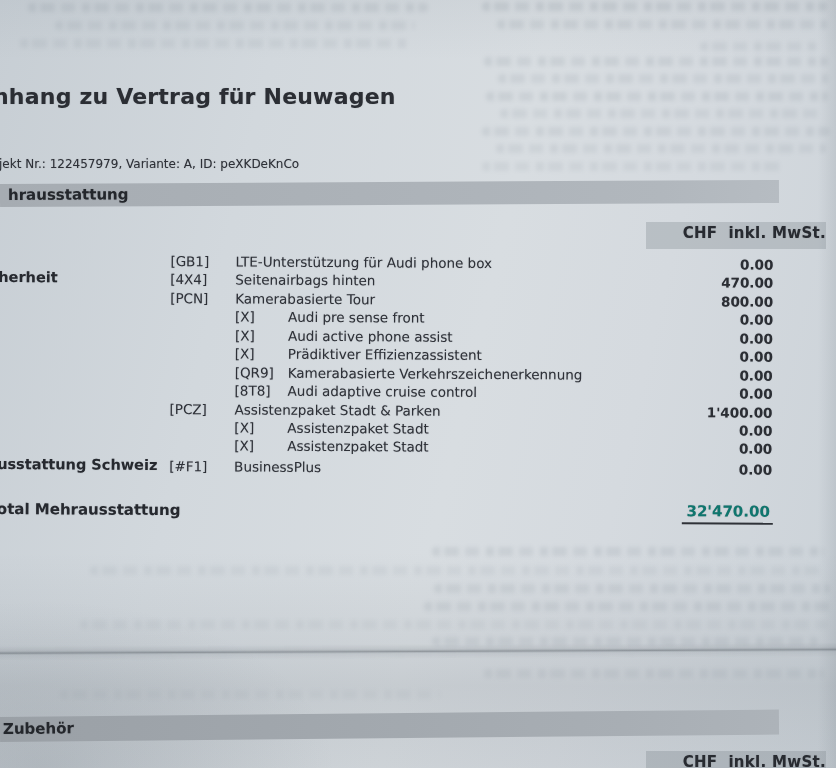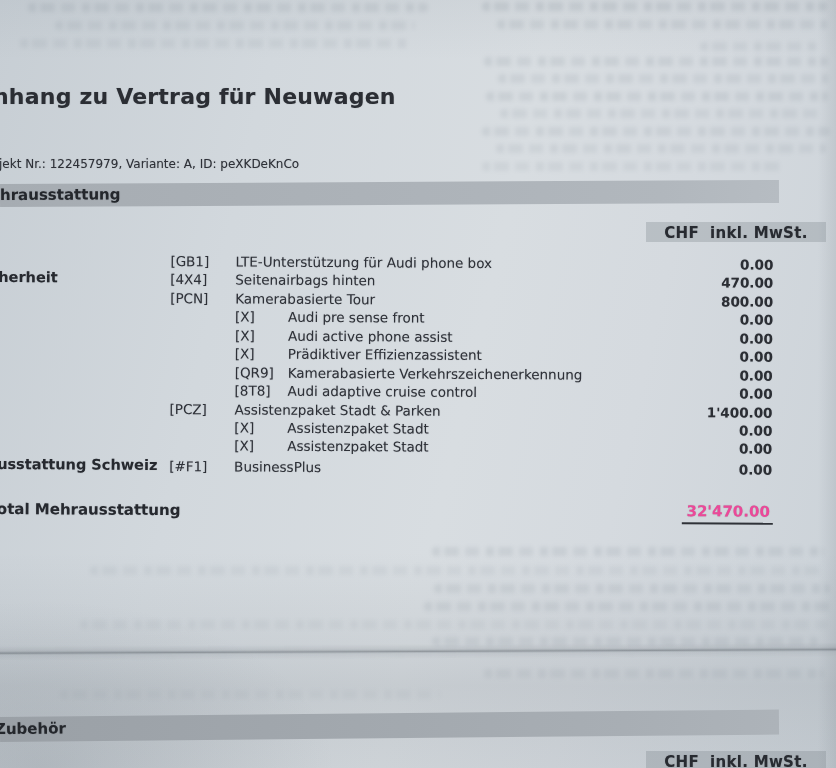--- a/index.html
+++ b/index.html
@@ -27,26 +27,26 @@
   .txt{position:absolute;color:#2e3138;text-shadow:0 0 1px rgba(46,49,55,.35);white-space:pre;}
 
   .doc-title{left:-7px;top:84px;font-size:22px;font-weight:bold;letter-spacing:.2px;color:#2b2e34;}
   .doc-subtitle{left:-1px;top:157px;font-size:12px;color:#2e3138;}
 
   .bar{position:absolute;left:0;width:779px;height:23px;transform-origin:0 50%;
     background:linear-gradient(to right,#a6acb2,#b1b7bd 85%,#b6bcc2);}
   .bar-top{top:184px;transform:rotate(-.3deg);}
   .bar-bottom{top:717px;height:25px;transform:rotate(-.55deg);
     background:linear-gradient(to right,#9aa0a6,#a8aeb4 80%,#adb3b9);}
-  .bar .txt{font-size:15px;font-weight:bold;color:#24272c;line-height:23px;top:0;}
+  .bar .txt{font-size:15px;font-weight:bold;color:#24272c;line-height:23px;top:0;padding-left:8px;}
   .bar-bottom .txt{line-height:25px;left:-5px;}
   .bar-top .txt{left:0;}
 
-  .chf-box{position:absolute;left:646px;width:180px;height:20px;
-    background:rgba(125,133,141,.32);text-align:center;}
+  .chf-box{position:absolute;left:646px;width:180px;height:27px;
+    background:rgba(125,133,141,.32);text-align:right;}
   .chf-box .txt{position:static;font-size:15px;font-weight:bold;color:#282b31;
     line-height:23px;letter-spacing:.3px;}
   .chf-top{top:222px;}
   .chf-bottom{top:751px;}
 
   .tilt{position:absolute;left:0;top:0;width:836px;transform-origin:0 0;transform:rotate(.35deg);}
 
   .options{position:absolute;left:0;top:252px;width:836px;}
   .opt-row{position:relative;height:18.45px;font-size:13.5px;}
   .opt-row.gap{margin-top:2px;}
@@ -54,21 +54,21 @@
   .opt-row .code{left:172px;}
   .opt-row.sub .code{left:237px;}
   .opt-row .desc{left:237px;}
   .opt-row.sub .desc{left:290px;}
   .opt-row .amt{right:61px;font-weight:bold;color:#2b2e34;}
   .opt-row .side-label{left:0;top:-1px;font-size:14.5px;font-weight:bold;color:#26292f;}
 
   .total-row{position:absolute;left:0;top:498px;width:836px;height:24px;}
   .total-row .label{left:0;top:2px;font-size:15px;font-weight:bold;color:#26292f;}
   .total-row .value{position:absolute;right:60px;top:0;width:88px;text-align:right;
-    font-size:15px;font-weight:bold;color:#ec4899;padding:0 3px 2px 0;
+    font-size:15px;font-weight:bold;color:#0f766e;padding:0 3px 2px 0;
     border-bottom:2.5px solid #2f3238;text-shadow:0 0 1px rgba(46,49,55,.35);}
 
   .crease{position:absolute;left:0;top:644px;width:100%;height:15px;transform:rotate(-.25deg);
     filter:blur(.4px);
     background:linear-gradient(to bottom,rgba(80,88,96,0) 0,rgba(80,88,96,.12) 35%,
       rgba(58,66,74,.4) 50%,rgba(140,148,156,.2) 60%,rgba(80,88,96,0) 100%);}
 </style>
 </head>
 <body>
 

